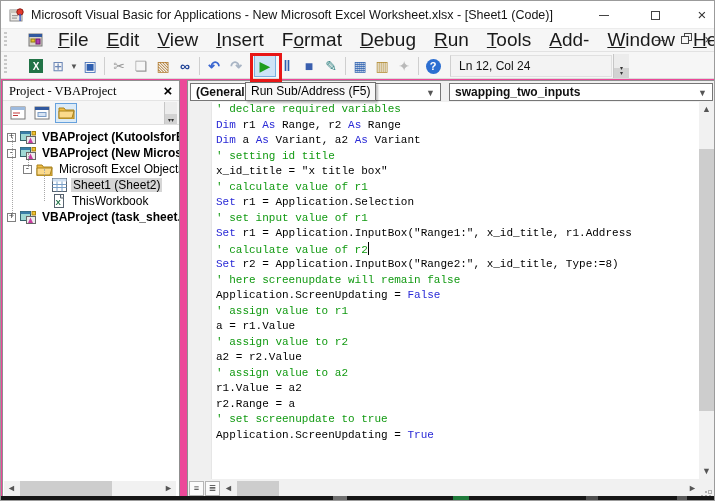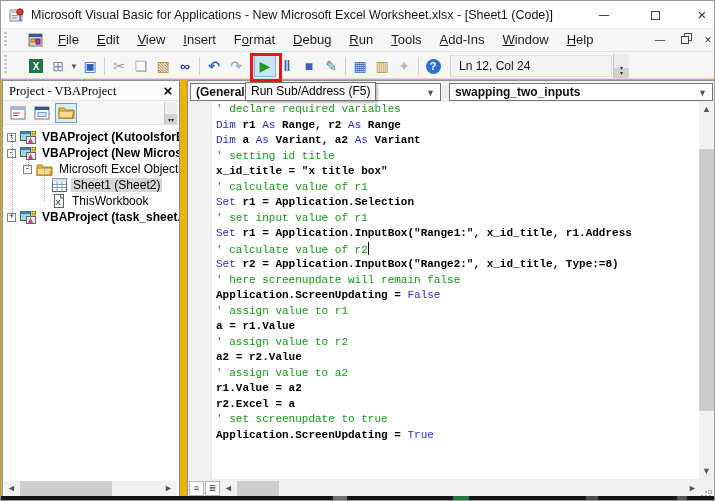--- a/index.html
+++ b/index.html
@@ -1,36 +1,36 @@
 <!DOCTYPE html>
 <html style="--keyword: #2929d6; --comment: #129a12; --code-text: #000000; --annotation: #e81616; --selection-bg: #d6d6d6; --run-green: #1e9e1e;"><head>
 <meta charset="utf-8">
 <style>
   html,body{margin:0;padding:0;background:#e8e8e8;}
   *{box-sizing:border-box;}
   #window{
-    position:relative;width:715px;height:501px;background:#eab308;
+    position:relative;width:715px;height:501px;background:#ec4899;
     font-family:"Liberation Sans",sans-serif;font-size:13px;color:#111;
     border:1px solid #9b9b9b;overflow:hidden;
   }
   
   .titlebar{position:absolute;left:0;top:0;width:715px;height:28px;background:#ffffff;border-bottom:1px solid #ececec;}
   .app-icon{position:absolute;left:8px;top:6px;width:16px;height:16px;}
   .title-text{position:absolute;left:30px;top:0;line-height:28px;font-size:12.5px;color:#151515;white-space:nowrap;}
   .cap-btn{position:absolute;top:0;width:34px;height:28px;text-align:center;line-height:28px;color:#333;font-size:13px;cursor:default;}
   .cap-min{left:586px;} .cap-max{left:637px;} .cap-close{left:684px;font-size:15px;}
   .cap-max i{display:inline-block;width:9px;height:9px;border:1px solid #444;vertical-align:middle;}
   .cap-min i{display:inline-block;width:10px;border-top:1px solid #444;vertical-align:middle;}
   
   .menubar{position:absolute;left:0;top:28px;width:715px;height:22px;background:#f6f6f6;}
   .grip{position:absolute;left:3px;top:3px;bottom:3px;width:3px;
         background:repeating-linear-gradient(to bottom,#c8c8c8 0 2px,transparent 2px 4px);}
   .menu-appicon{position:absolute;left:27px;top:3px;width:16px;height:16px;}
   #menu-items{position:absolute;left:48px;top:0;height:22px;display:flex;}
-  .menu-item{padding:0 9px;line-height:22px;font-size:13px;color:#1a1a1a;cursor:default;}
+  .menu-item{padding:0 9px;line-height:22px;font-size:19px;color:#1a1a1a;cursor:default;}
   .menu-item u{text-decoration:underline;}
   .mdi-btn{position:absolute;top:2px;width:18px;height:18px;line-height:18px;text-align:center;color:#333;font-size:10px;}
   .mdi-min{left:650px;} .mdi-restore{left:676px;} .mdi-close{left:698px;font-size:12px;}
   .mdi-restore b{position:relative;display:inline-block;width:10px;height:10px;}
   .mdi-restore b:before{content:"";position:absolute;left:3px;top:0;width:6px;height:6px;border:1px solid #444;}
   .mdi-restore b:after{content:"";position:absolute;left:0;top:3px;width:6px;height:6px;border:1px solid #444;background:#f6f6f6;}
   
   .toolbar{position:absolute;left:0;top:50px;width:715px;height:28px;background:#f6f6f6;border-top:1px solid #e2e2e2;border-bottom:1px solid #dadada;}
   #toolbar-items{position:absolute;left:24px;top:2px;height:24px;display:flex;align-items:center;}
   .tb-btn{width:22px;height:22px;display:flex;align-items:center;justify-content:center;font-size:14px;cursor:default;}
@@ -72,21 +72,21 @@
   .combo .chev{position:absolute;right:5px;top:1px;font-size:9px;color:#555;font-weight:normal;}
   .combo-object{left:2px;width:251px;}
   .combo-proc{left:261px;width:264px;}
   .tooltip{position:absolute;left:57px;top:1px;height:19px;background:#f7f7f7;border:1px solid #707070;box-shadow:2px 2px 2px rgba(0,0,0,.25);
            font-size:12px;line-height:17px;padding:0 5px;white-space:nowrap;z-index:50;color:#000;}
   .margin-strip{position:absolute;left:1px;top:21px;width:23px;bottom:18px;background:#f0f0f0;border-right:1px solid #e6e6e6;}
   #code-area{position:absolute;left:24px;top:21px;width:489px;bottom:18px;background:#fff;overflow:hidden;cursor:text;}
   .code-line{position:relative;height:15.5px;line-height:15.5px;font-family:"Liberation Mono",monospace;font-size:11px;white-space:pre;padding-left:4px;}
   .code-line .k{color:var(--keyword,#2929d6);}
   .code-line .c{color:var(--comment,#129a12);}
-  .code-line .n{color:var(--code-text,#000);font-weight:bold;}
+  .code-line .n{color:var(--code-text,#000);}
   .caret{display:inline-block;width:1px;height:13px;background:#000;vertical-align:-2px;}
   .vscroll{position:absolute;right:1px;top:21px;width:15px;bottom:18px;background:#f1f1f1;}
   .vscroll .up{position:absolute;top:0;left:0;width:15px;height:15px;text-align:center;line-height:15px;font-size:9px;color:#555;}
   .vscroll .down{position:absolute;bottom:0;left:0;width:15px;height:15px;text-align:center;line-height:15px;font-size:9px;color:#555;}
   .vscroll .thumb{position:absolute;left:0;top:47px;width:15px;height:262px;background:#cdcdcd;}
   .code-bottom{position:absolute;left:1px;right:1px;bottom:1px;height:16px;background:#f1f1f1;display:flex;align-items:center;}
   .view-btn{width:15px;height:15px;border:1px solid #b5b5b5;background:#fbfbfb;font-size:9px;line-height:13px;text-align:center;color:#333;margin-right:1px;flex:none;}
   .code-hscroll{flex:1;display:flex;align-items:center;height:15px;}
   .code-thumb{width:42px;height:15px;background:#cdcdcd;margin-left:1px;}
   .code-spacer{flex:1;}
@@ -322,21 +322,21 @@
         <div class="code-line"><span class="c">' calculate value of r2</span><span class="caret"></span></div>
         <div class="code-line"><span class="k">Set</span><span class="n"> r2 = Application.InputBox("Range2:", x_id_title, Type:=8)</span></div>
         <div class="code-line"><span class="c">' here screenupdate will remain false</span></div>
         <div class="code-line"><span class="n">Application.ScreenUpdating = </span><span class="k">False</span></div>
         <div class="code-line"><span class="c">' assign value to r1</span></div>
         <div class="code-line"><span class="n">a = r1.Value</span></div>
         <div class="code-line"><span class="c">' assign value to r2</span></div>
         <div class="code-line"><span class="n">a2 = r2.Value</span></div>
         <div class="code-line"><span class="c">' assign value to a2</span></div>
         <div class="code-line"><span class="n">r1.Value = a2</span></div>
-        <div class="code-line"><span class="n">r2.Excel = a</span></div>
+        <div class="code-line"><span class="n">r2.Range = a</span></div>
         <div class="code-line"><span class="c">' set screenupdate to true</span></div>
         <div class="code-line"><span class="n">Application.ScreenUpdating = </span><span class="k">True</span></div>
       </div>
     <div class="vscroll">
       <span class="up">▲</span>
       <span class="thumb"></span>
       <span class="down">▼</span>
     </div>
     <div class="code-bottom">
       <span class="view-btn">≡</span>

